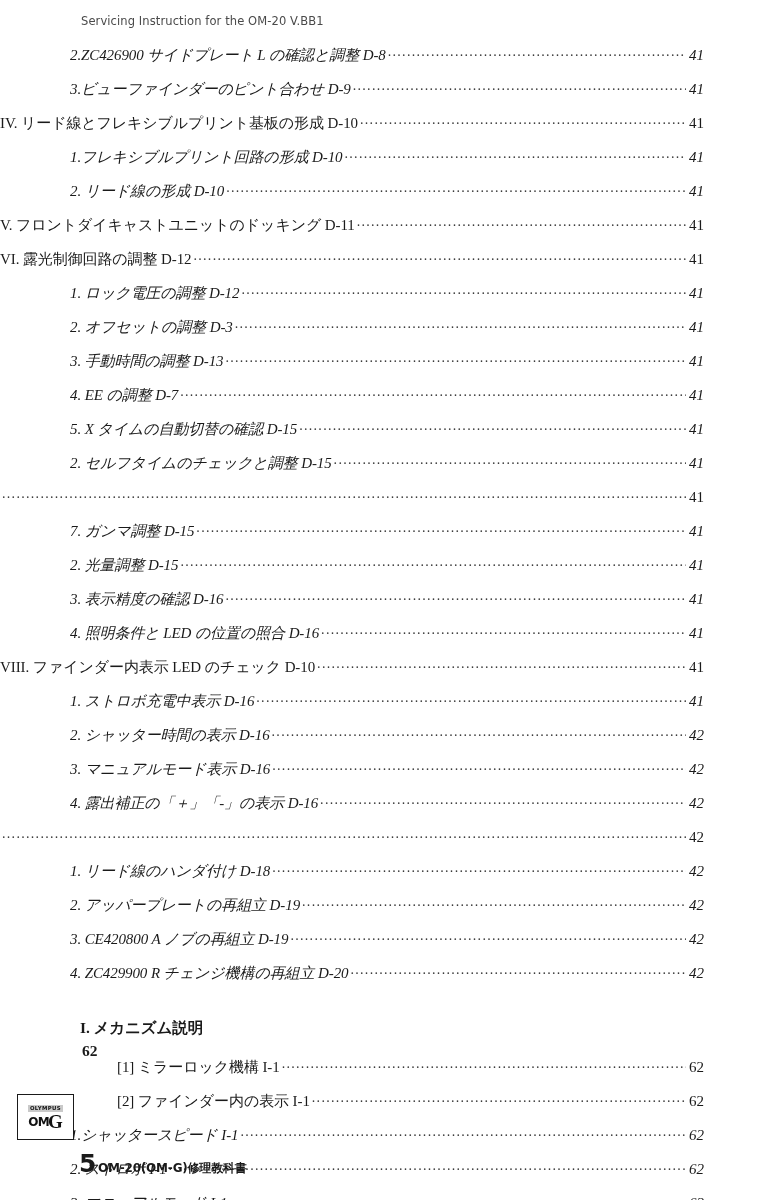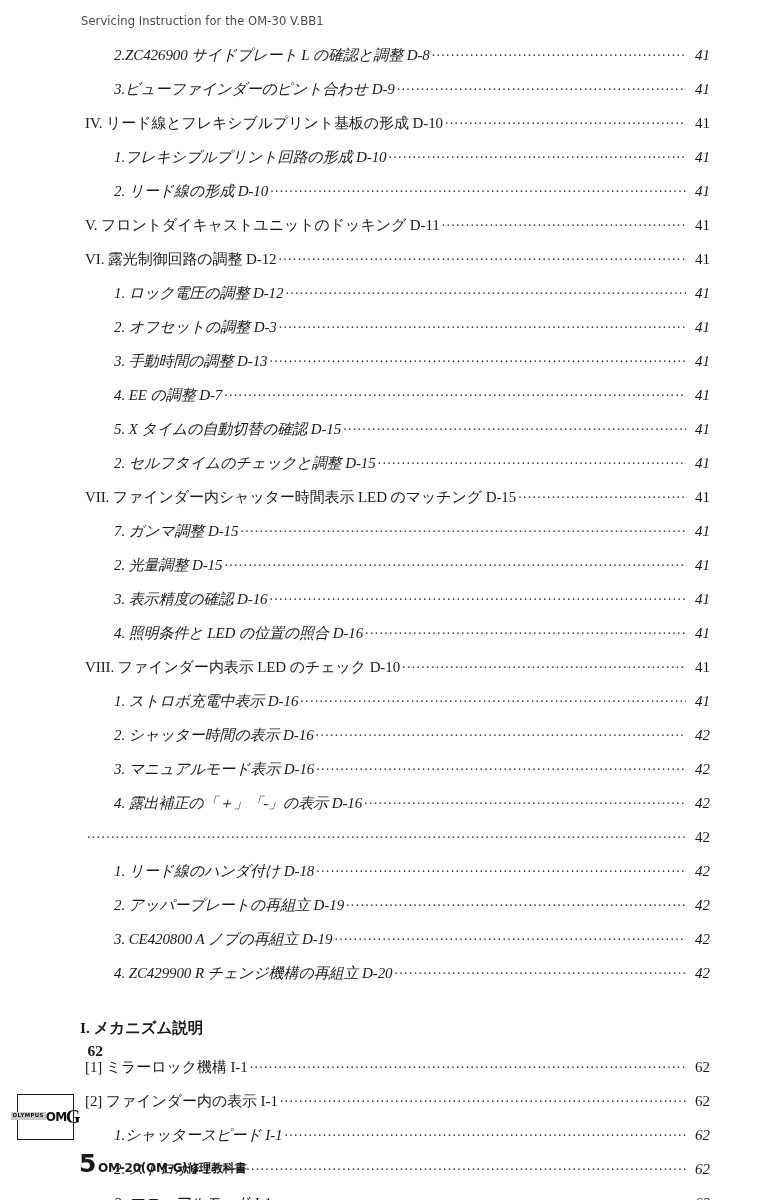--- a/index.html
+++ b/index.html
@@ -77,34 +77,33 @@
     position: absolute;
     left: 0;
     bottom: 1px;
     white-space: nowrap;
   }
 
   .toc-entry .pageno {
     flex: 0 0 auto;
     font-size: 15px;
     line-height: 1;
-    text-align: right;
     min-width: 21px;
     padding-left: 2px;
     font-family: Liberation Serif, serif;
   }
 
   
   
-  .lvl1 { padding-left: 85px; }
+  .lvl1 { }
   .lvl1 .title { font-style: normal; }
   .lvl1 .pageno { font-style: normal; }
 
   
-  .lvl2 { padding-left: 114px; }
+  .lvl2 { padding-left: 70px; }
   .lvl2 .title { font-style: italic; }
   .lvl2 .pageno { font-style: italic; }
 
   
   .lvl0 {
     padding-left: 78px;
     height: 38px;
     flex-direction: column;
   }
   .lvl0 .title {
@@ -116,21 +115,21 @@
     font-size: 15.5px;
   }
   .lvl0 .leader {
     font-weight: bold;
     letter-spacing: 0.9px;
     color: #111;
   }
 
   
   .lvlb { padding-left: 85px; }
-  .lvlb .title { font-style: normal; }
+  .lvlb .title { font-style: normal; margin-left: 32px; }
   .lvlb .pageno { font-style: normal; }
 
   .spacer-gap { height: 22px; }
 
   
   .footer {
     position: absolute;
     left: 0;
     bottom: 0;
     width: 767px;
@@ -139,20 +138,21 @@
 
   .logo-box {
     position: absolute;
     left: 17px;
     top: 14px;
     width: 57px;
     height: 46px;
     border: 1.6px solid #1a1a1a;
     box-sizing: border-box;
     display: flex;
+    flex-direction: column;
     align-items: center;
     justify-content: center;
     background: #fff;
   }
   .logo-olympus {
     font-family: "DejaVu Sans", "Liberation Sans", sans-serif;
     font-size: 5.4px;
     font-weight: bold;
     letter-spacing: 0.35px;
     color: #111;
@@ -203,21 +203,21 @@
     line-height: 1;
     letter-spacing: -0.2px;
     white-space: nowrap;
   }
 </style>
 </head>
 <body>
 
 <div class="page">
 
-  <div class="running-header">Servicing Instruction for the OM-30 V.BB1</div>
+  <div class="running-header">Servicing Instruction for the OM-20 V.BB1</div>
 
   <div class="toc" id="toc-container">
       <div class="toc-entry lvl2">
         <span class="title">2.ZC426900 サイドプレート L の確認と調整 D-8</span>
         <span class="leader"></span>
         <span class="pageno">41</span>
       </div>
       <div class="toc-entry lvl2">
         <span class="title">3.ビューファインダーのピント合わせ D-9</span>
         <span class="leader"></span>
@@ -272,21 +272,20 @@
         <span class="title">5. X タイムの自動切替の確認 D-15</span>
         <span class="leader"></span>
         <span class="pageno">41</span>
       </div>
       <div class="toc-entry lvl2">
         <span class="title">2. セルフタイムのチェックと調整 D-15</span>
         <span class="leader"></span>
         <span class="pageno">41</span>
       </div>
       <div class="toc-entry lvl1">
-        <span class="title">VII. ファインダー内シャッター時間表示 LED のマッチング D-15</span>
         <span class="leader"></span>
         <span class="pageno">41</span>
       </div>
       <div class="toc-entry lvl2">
         <span class="title">7. ガンマ調整 D-15</span>
         <span class="leader"></span>
         <span class="pageno">41</span>
       </div>
       <div class="toc-entry lvl2">
         <span class="title">2. 光量調整 D-15</span>

